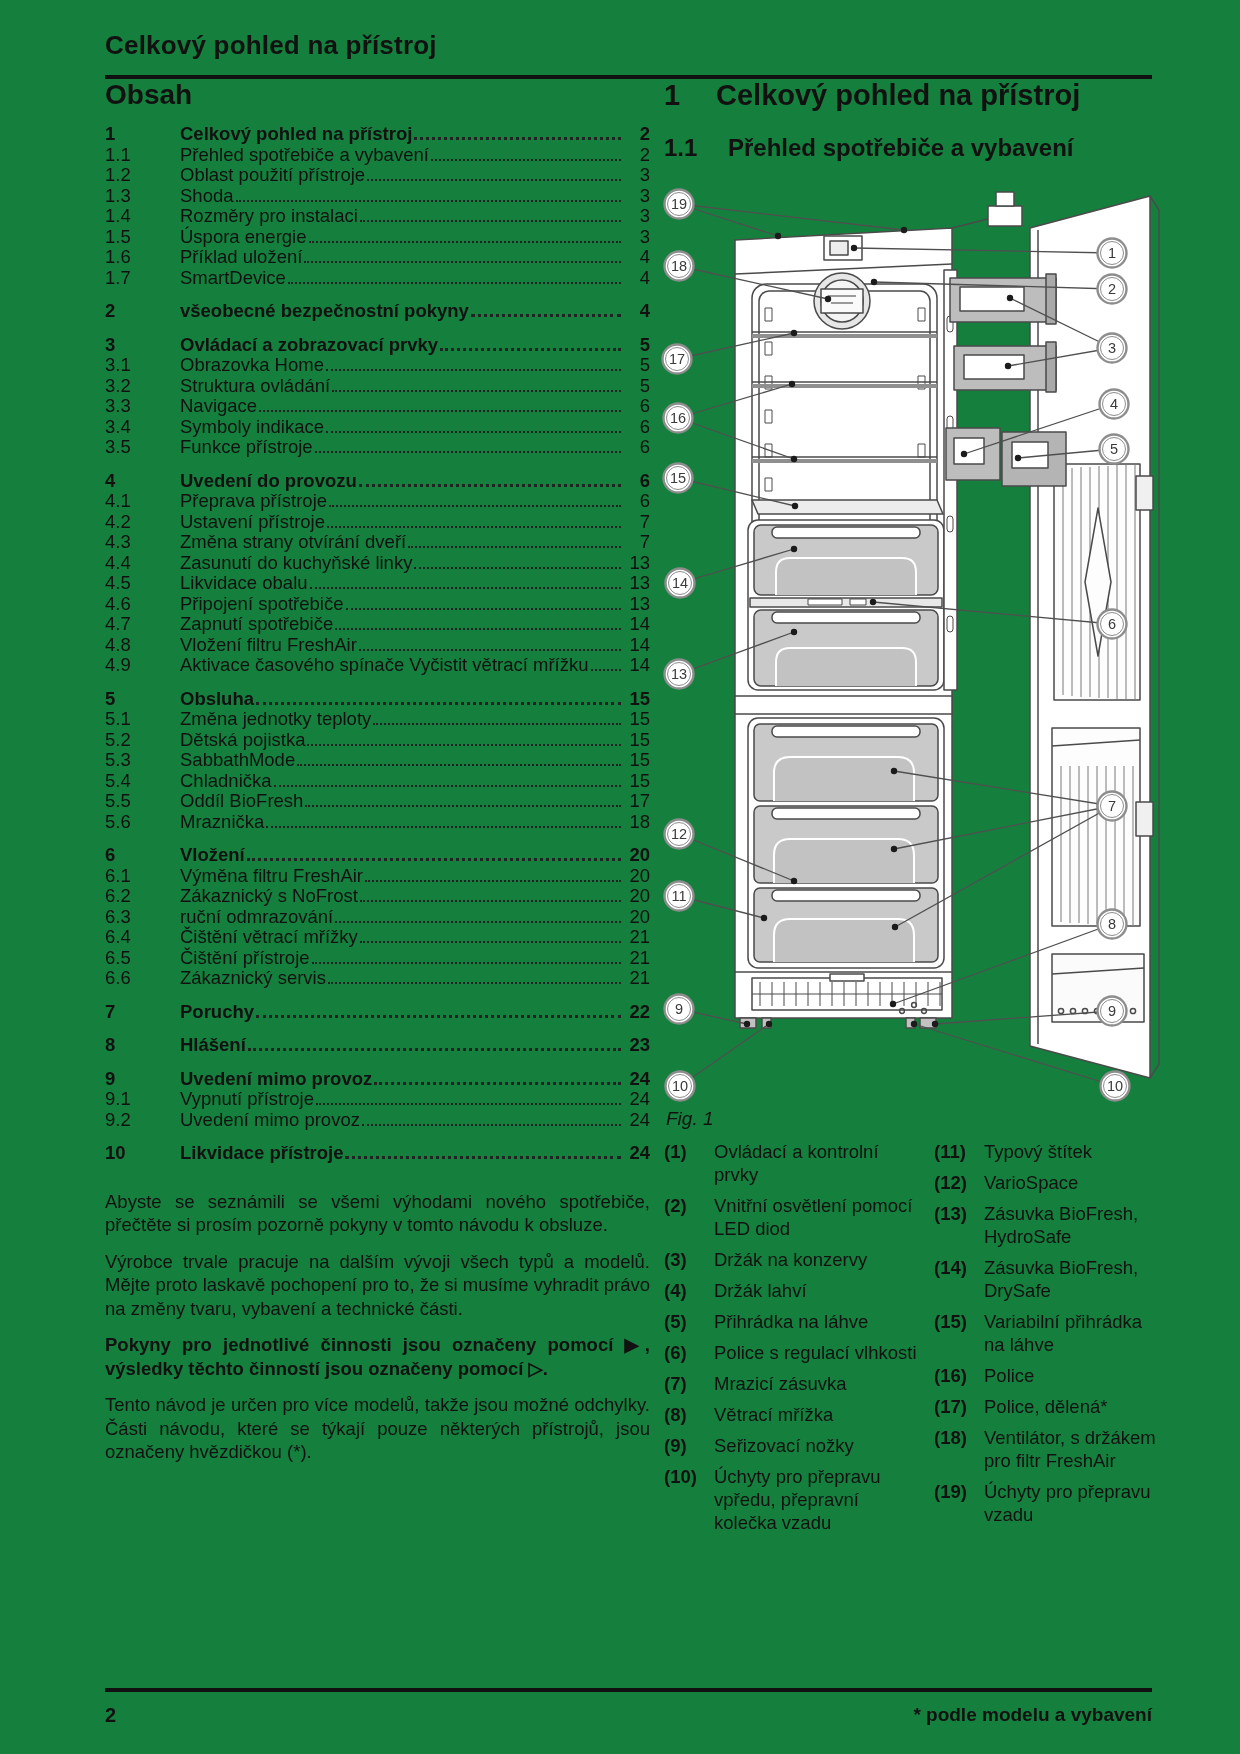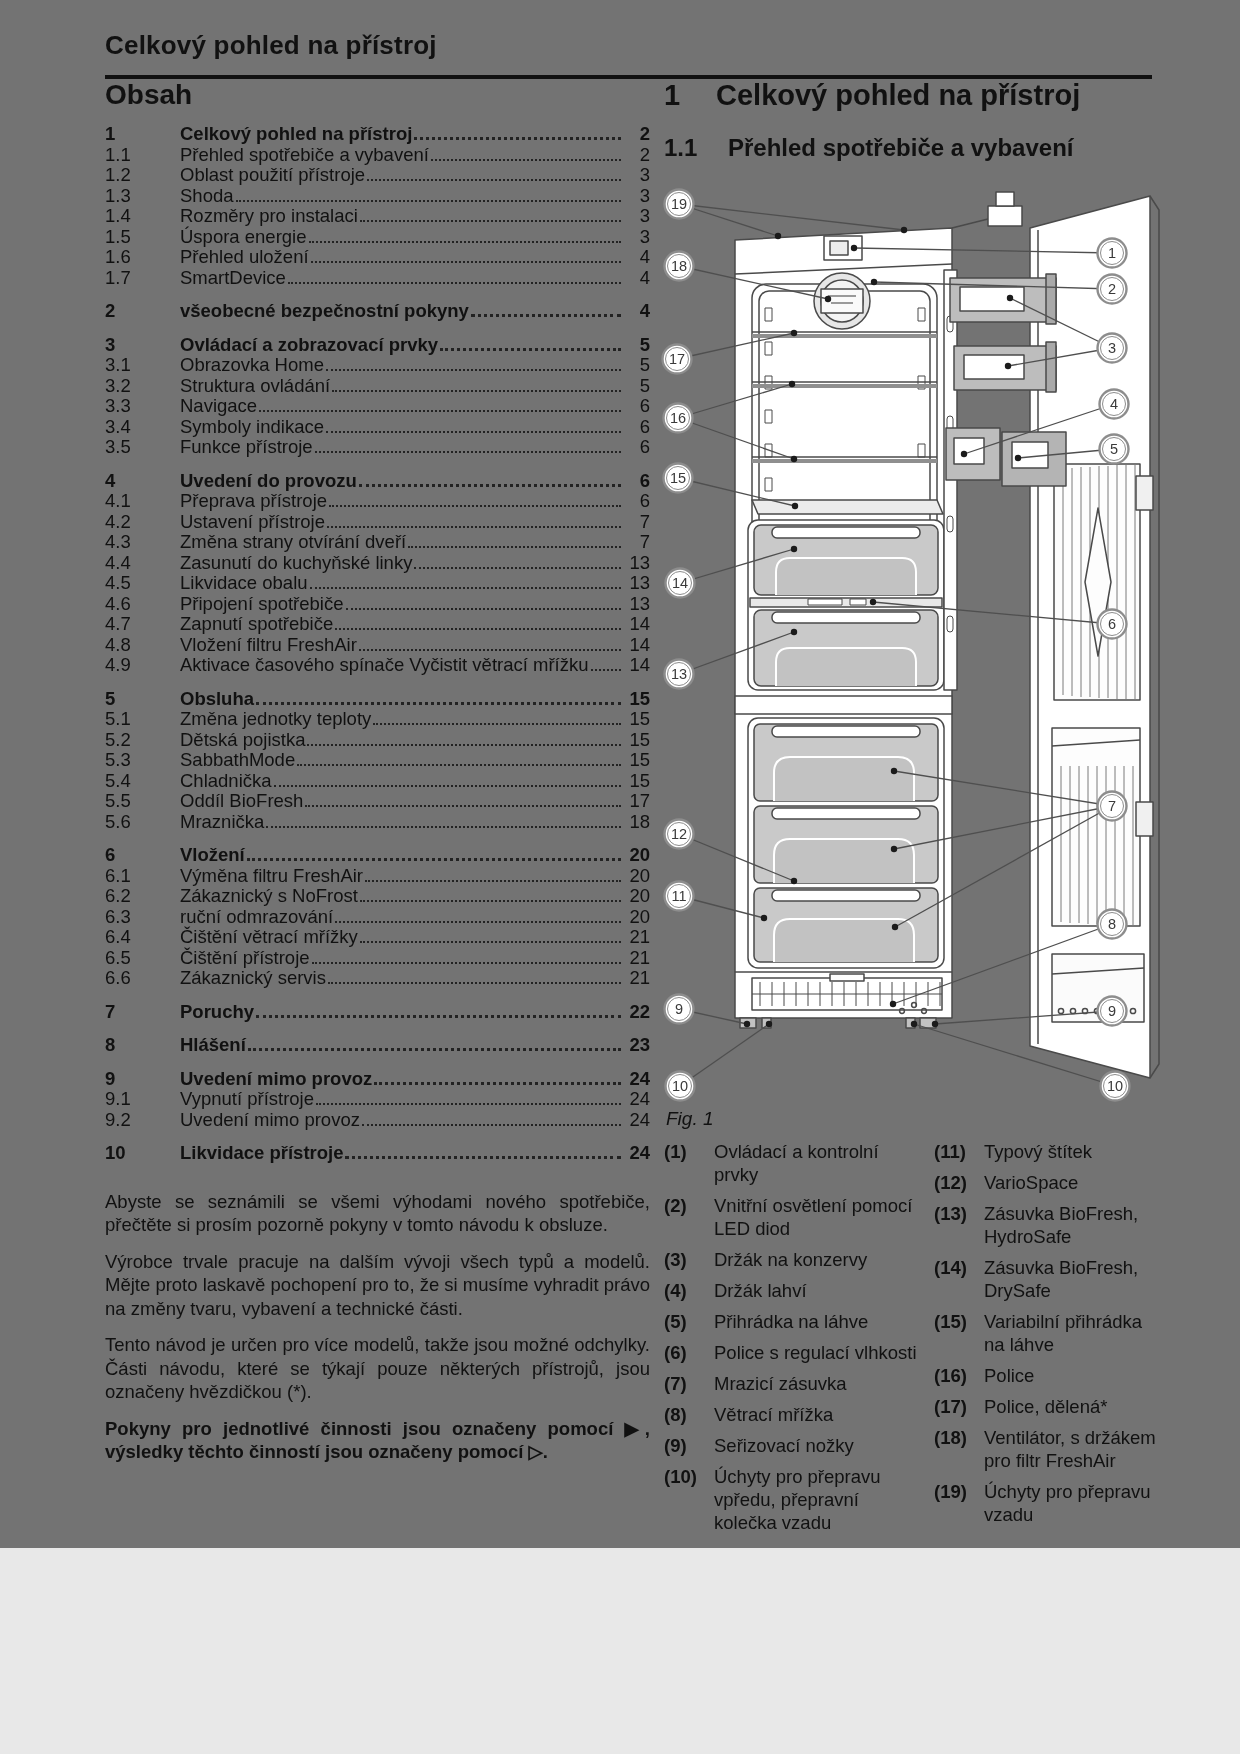--- a/index.html
+++ b/index.html
@@ -1,19 +1,19 @@
 <!DOCTYPE html>
 <html><head>
 <meta charset="utf-8">
 <style>
   * { margin:0; padding:0; box-sizing:border-box; }
   html,body { background:#e8e8e8; }
   body { font-family:"Liberation Sans", sans-serif; color:#111; }
   .page {
-    position:relative; width:1240px; height:1548px; background:#737373;
+    position:relative; width:1240px; height:1754px; background:#15803d;
     margin:0 auto; overflow:hidden;
     padding:30px 88px 14px 105px;
   }
   
   .doc-header .h-title { font-size:26px; font-weight:bold; letter-spacing:.2px; }
   .h-rule { height:4px; background:#111; margin-top:14px; }
   
   .columns { display:flex; margin-top:0; }
   .col-left { flex:0 0 545px; }
   .col-right { flex:1; padding-left:14px; }
@@ -105,21 +105,21 @@
     <span class="t-page">3</span>
   </div>
           <div class="toc-row">
     <span class="t-num">1.5</span>
     <span class="t-title">Úspora energie</span>
     <span class="t-leader"></span>
     <span class="t-page">3</span>
   </div>
           <div class="toc-row">
     <span class="t-num">1.6</span>
-    <span class="t-title">Přehled uložení</span>
+    <span class="t-title">Příklad uložení</span>
     <span class="t-leader"></span>
     <span class="t-page">4</span>
   </div>
           <div class="toc-row">
     <span class="t-num">1.7</span>
     <span class="t-title">SmartDevice</span>
     <span class="t-leader"></span>
     <span class="t-page">4</span>
   </div>
           <div class="toc-row chapter">
@@ -341,22 +341,22 @@
           <div class="toc-row chapter">
     <span class="t-num">10</span>
     <span class="t-title">Likvidace přístroje</span>
     <span class="t-leader"></span>
     <span class="t-page">24</span>
   </div>
         </div>
       <div class="intro">
           <p class="para">Abyste se seznámili se všemi výhodami nového spotřebiče, přečtěte si prosím pozorně pokyny v tomto návodu k obsluze.</p>
           <p class="para">Výrobce trvale pracuje na dalším vývoji všech typů a modelů. Mějte proto laskavě pochopení pro to, že si musíme vyhradit právo na změny tvaru, vybavení a technické části.</p>
+          <p class="para bold">Pokyny pro jednotlivé činnosti jsou označeny pomocí ▶, výsledky těchto činností jsou označeny pomocí ▷.</p>
           <p class="para">Tento návod je určen pro více modelů, takže jsou možné odchylky. Části návodu, které se týkají pouze některých přístrojů, jsou označeny hvězdičkou (*).</p>
-          <p class="para bold">Pokyny pro jednotlivé činnosti jsou označeny pomocí ▶, výsledky těchto činností jsou označeny pomocí ▷.</p>
         </div>
     </div>
 
     <div class="col-right">
       <div class="sec-h1">
         <span class="n">1</span>
         <span>Celkový pohled na přístroj</span>
       </div>
       <div class="sec-h2">
         <span class="n">1.1</span>

